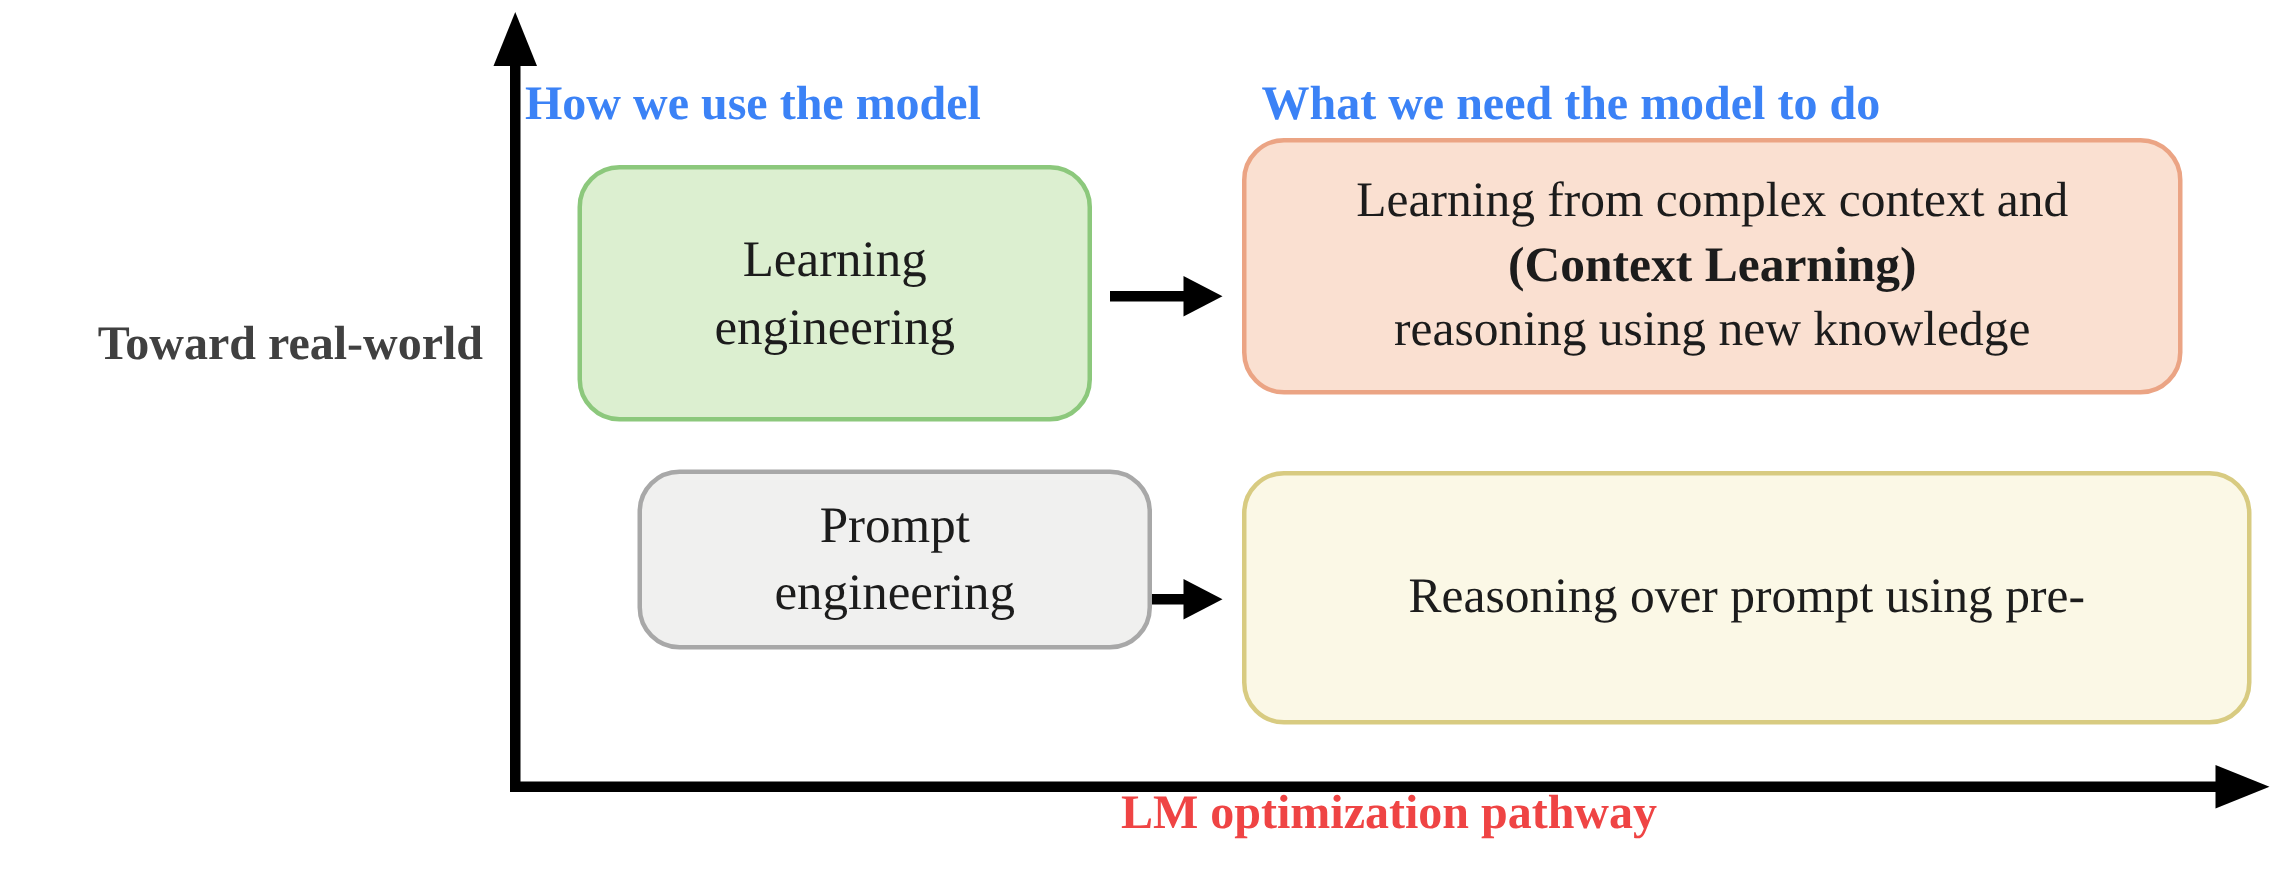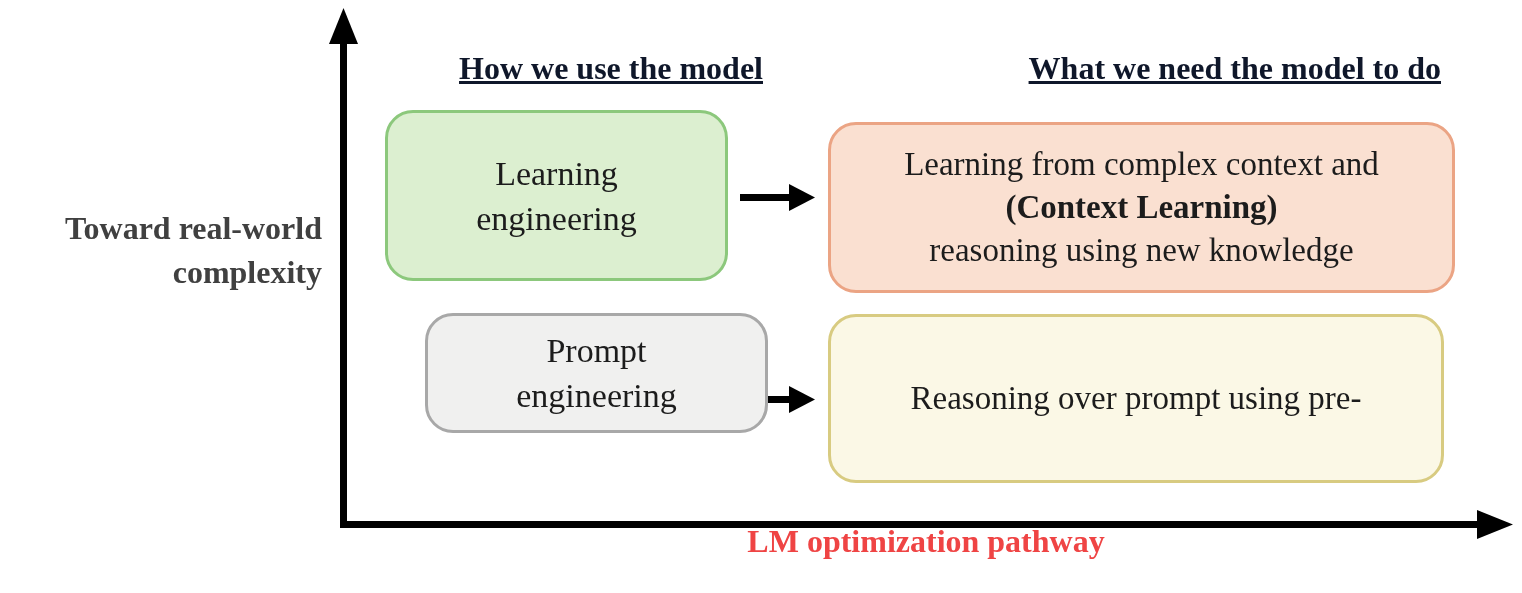--- a/index.html
+++ b/index.html
@@ -21,24 +21,23 @@
     left: 0;
     top: 0;
     width: 1522px;
     height: 593px;
   }
   .col-header {
     position: absolute;
     top: 50px;
     font-size: 32px;
     font-weight: bold;
-    text-align: right;
+    text-align: left;
     white-space: nowrap;
-    color: #0f172a;
-    text-decoration: underline;
+    color: #3b82f6;
   }
   .col-header.left  { left: 350px; width: 413px; }
   .col-header.right { left: 841px; width: 600px; }
   .y-axis-label {
     position: absolute;
     left: 0;
     top: 206px;
     width: 322px;
     text-align: right;
     font-size: 32px;
@@ -68,30 +67,30 @@
     text-align: center;
     font-size: 34px;
     line-height: 45px;
     color: #1c1c1c;
   }
   .node-context-eng {
     left: 385px; top: 110px; width: 343px; height: 171px;
     background: #dcefd0; border-color: #8cc87c;
   }
   .node-context-learning {
-    left: 828px; top: 122px; width: 627px; height: 171px;
+    left: 828px; top: 92px; width: 627px; height: 171px;
     background: #fae0d1; border-color: #eba484;
     line-height: 43px; font-size: 33px;
   }
   .node-prompt-eng {
     left: 385px; top: 313px; width: 343px; height: 120px;
     background: #f0f0ef; border-color: #a8a8a8; margin-left: 40px;
   }
   .node-pretrained {
-    left: 828px; top: 314px; width: 616px; height: 169px;
+    left: 828px; top: 314px; width: 673px; height: 169px;
     background: #fbf8e6; border-color: #d8cb81;
     line-height: 43px; font-size: 33px;
   }
   .node .bold-line { font-weight: bold; }
   .line-block { display: block; }
 </style>
 </head>
 <body>
 
 <div class="canvas">
@@ -117,21 +116,20 @@
       <line x1="740" y1="399.5" x2="795" y2="399.5" stroke="#000000" stroke-width="7"></line>
       <polygon points="815,399.5 789,386 789,413" fill="#000000"></polygon>
     </g>
   </svg>
 
   <div class="col-header left">How we use the model</div>
   <div class="col-header right">What we need the model to do</div>
 
   <div class="y-axis-label">
     <span class="line-block">Toward real-world</span>
-    <span class="line-block">complexity</span>
   </div>
 
   <div class="x-axis-label">LM optimization pathway</div>
 
   <div class="node node-context-eng">
     <span class="line-block">Learning</span>
     <span class="line-block">engineering</span>
   </div>
 
   <div class="node node-context-learning">

